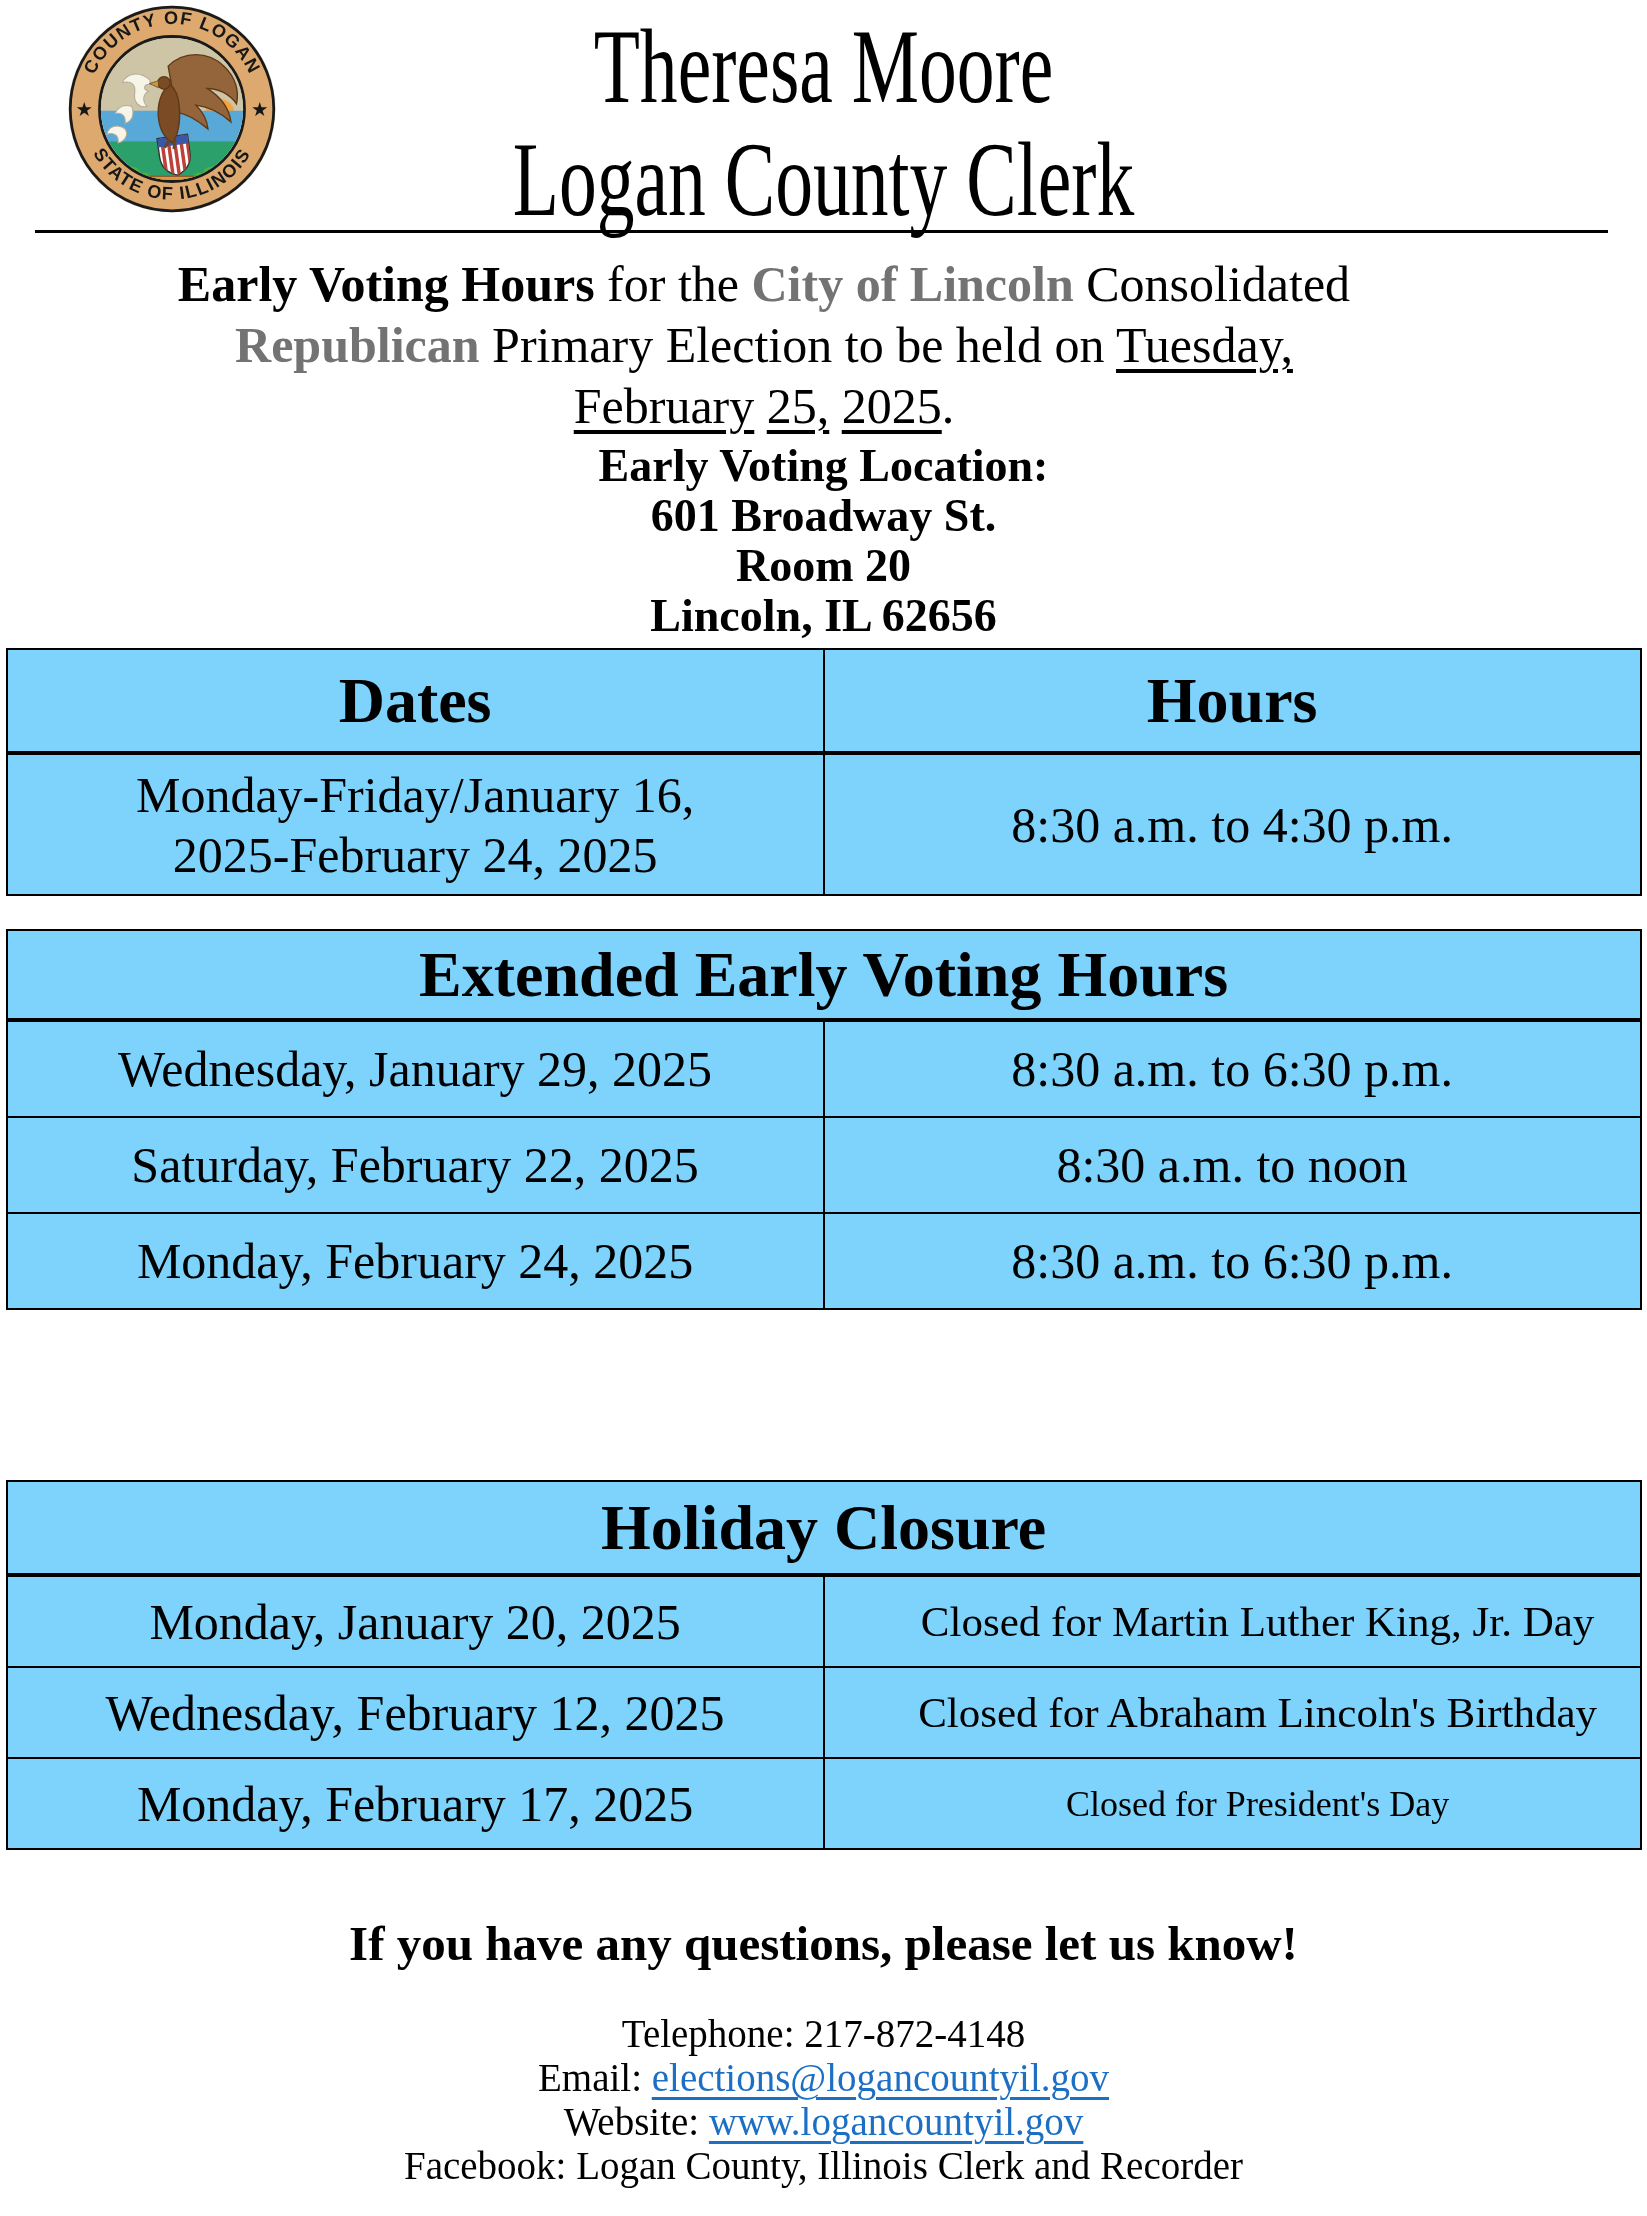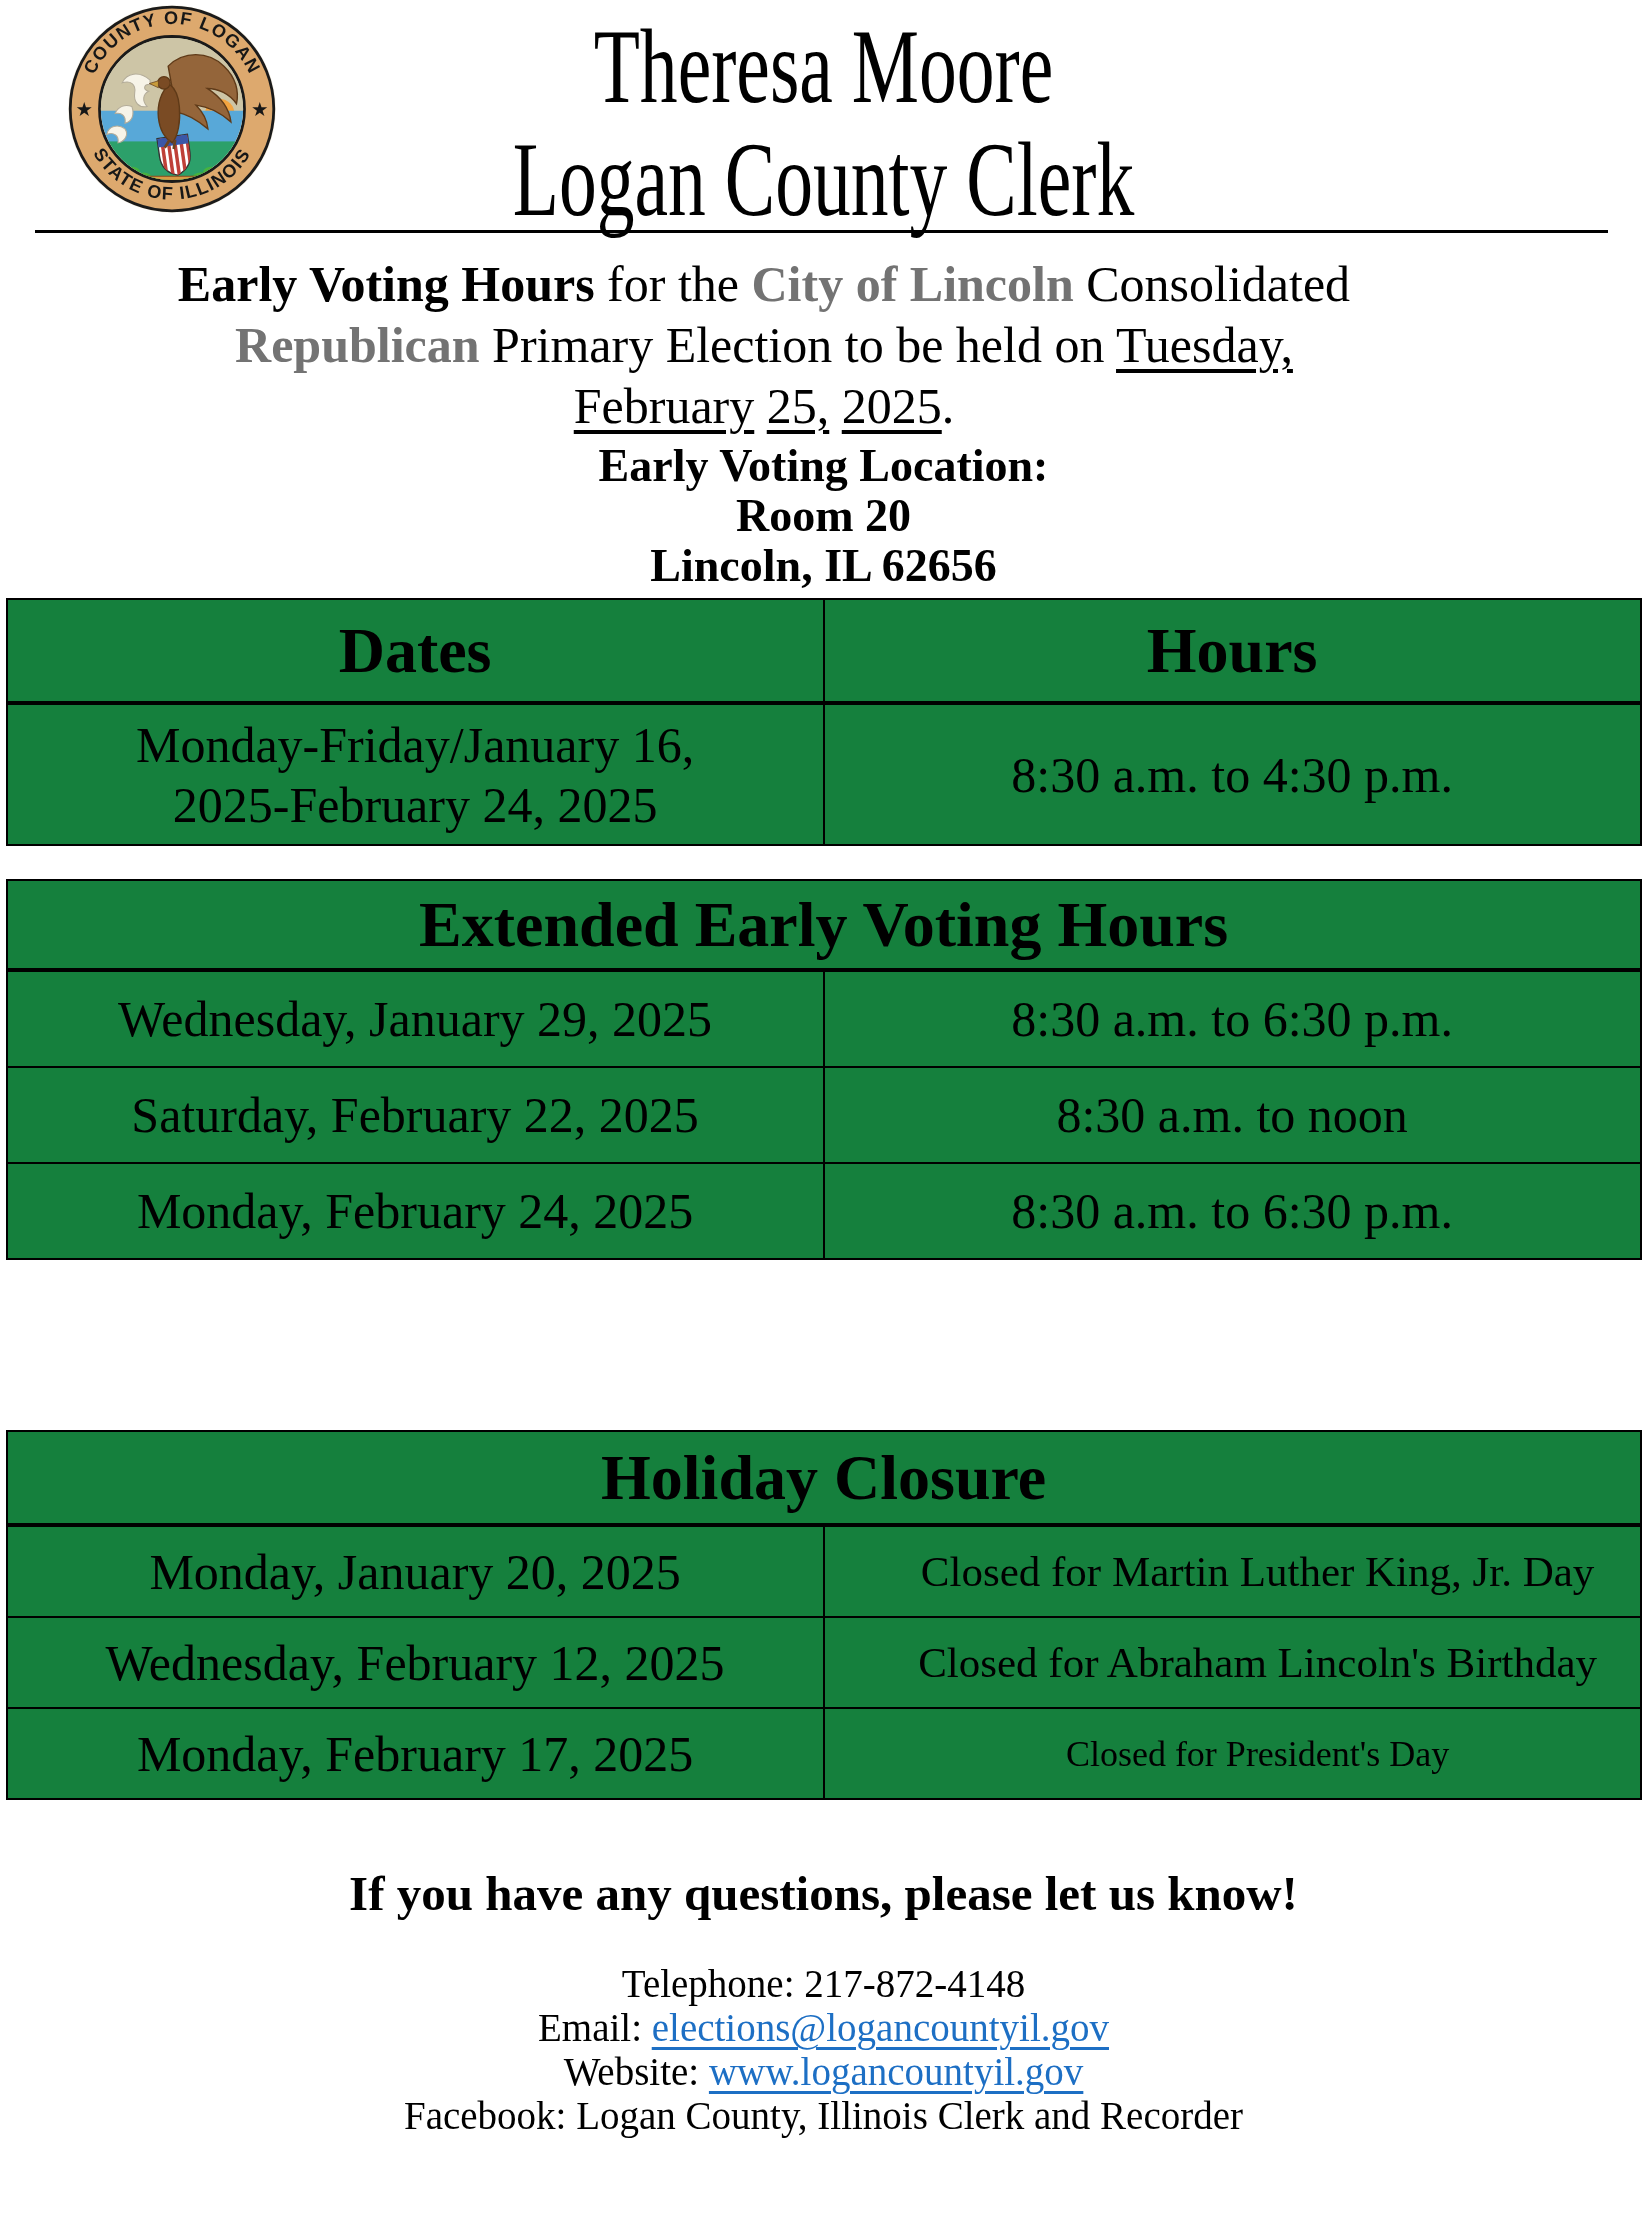--- a/index.html
+++ b/index.html
@@ -20,21 +20,21 @@
   .b{font-weight:bold;}
   .red{color:#737373;}
   .u{text-decoration:underline;text-decoration-thickness:3.5px;text-underline-offset:7px;}
 
   
   .location{margin-top:4px;width:100%;text-align:center;font-weight:bold;font-size:46px;line-height:50px;}
   .loc-line{display:block;}
 
   
   table.tbl{border-collapse:collapse;margin-left:5.6px;width:1636px;table-layout:fixed;}
-  table.tbl th,table.tbl td{border:2.8px solid #000;vertical-align:middle;background:#15803d;}
+  table.tbl th,table.tbl td{border:2.8px solid #000;vertical-align:middle;background:#7dd3fc;}
   table.tbl th{border-bottom-width:4.2px;font-weight:bold;font-size:64px;text-align:center;}
   table.tbl td{font-size:50px;text-align:center;}
   .tbl-hours{margin-top:7px;}
   .tbl-hours th{height:99px;}
   .tbl-hours td{height:137px;line-height:60px;}
   .tbl-extended{margin-top:33px;padding-left:32px;}
   .tbl-extended th{height:85px;}
   .tbl-extended td{height:92px;}
   .tbl-holiday{margin-top:170px;}
   .tbl-holiday th{height:89px;}
@@ -141,20 +141,21 @@
   <div class="rule"></div>
 
   <p class="intro">
     <span class="intro-line"><span class="b">Early Voting Hours</span><span> for the </span><span class="b red">City of Lincoln</span><span> Consolidated</span></span>
     <span class="intro-line"><span class="b red">Republican</span><span> Primary Election to be held on </span><span class="u">Tuesday,</span></span>
     <span class="intro-line"><span class="u">February</span><span> </span><span class="u">25,</span><span> </span><span class="u">2025</span><span>.</span></span>
   </p>
 
   <div class="location">
     <span class="loc-line">Early Voting Location:</span>
+    <span class="loc-line">601 Broadway St.</span>
     <span class="loc-line">Room 20</span>
     <span class="loc-line">Lincoln, IL 62656</span>
   </div>
 
   <table class="tbl tbl-hours">
     <tbody>
         <tr>
       <th>Dates</th>
       <th>Hours</th>
     </tr>

